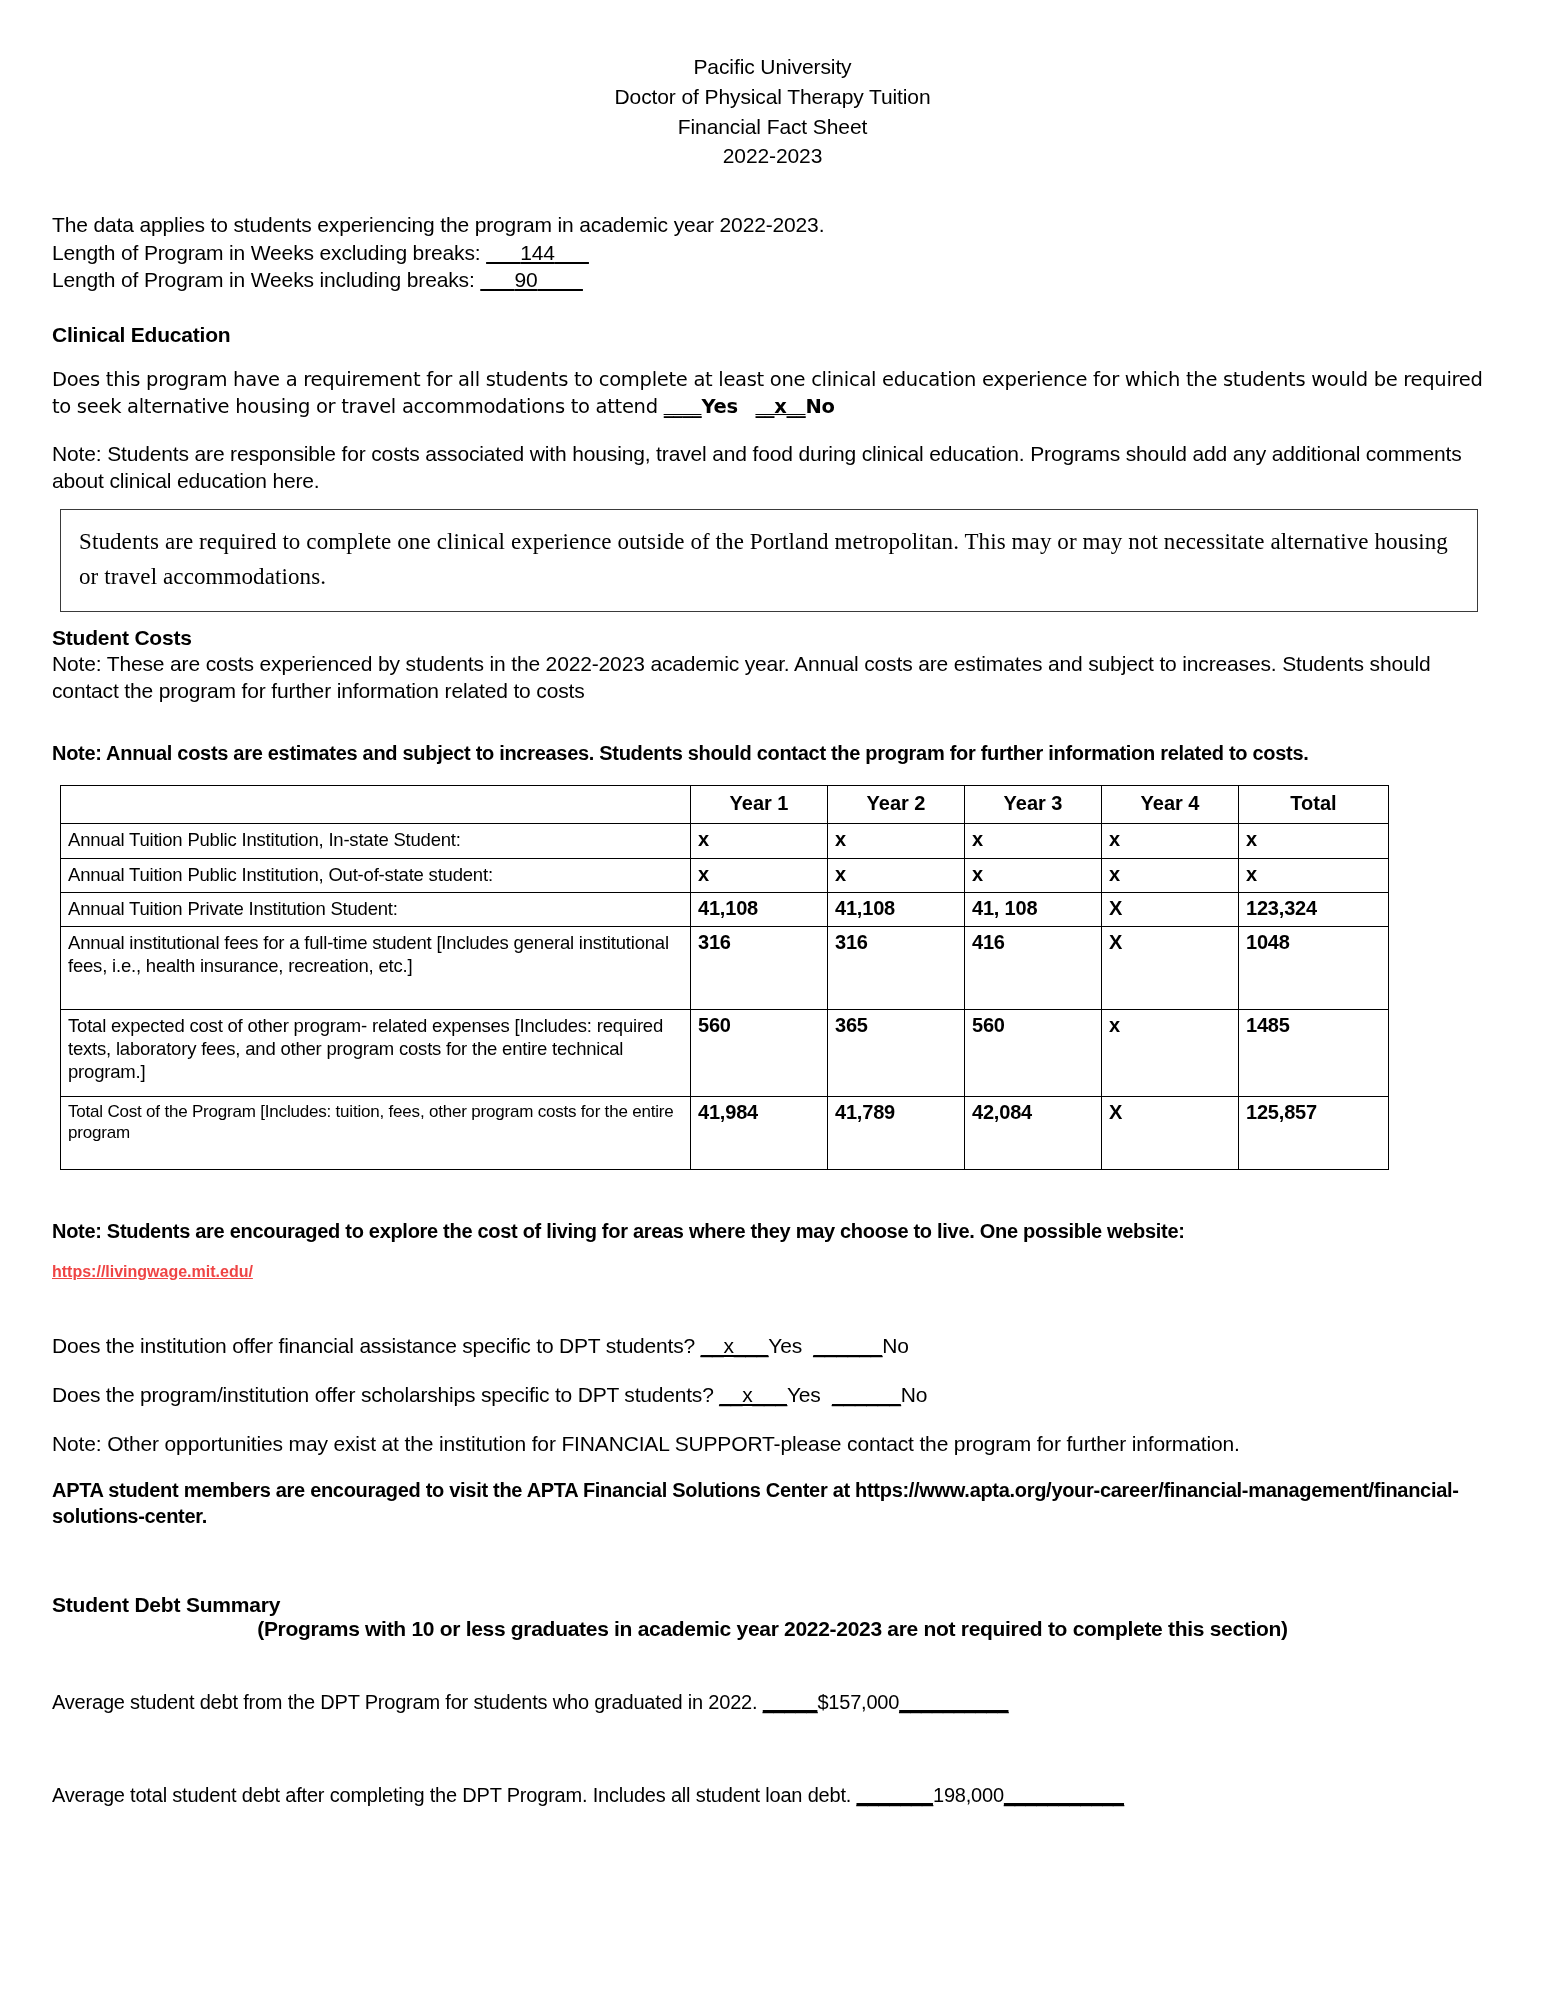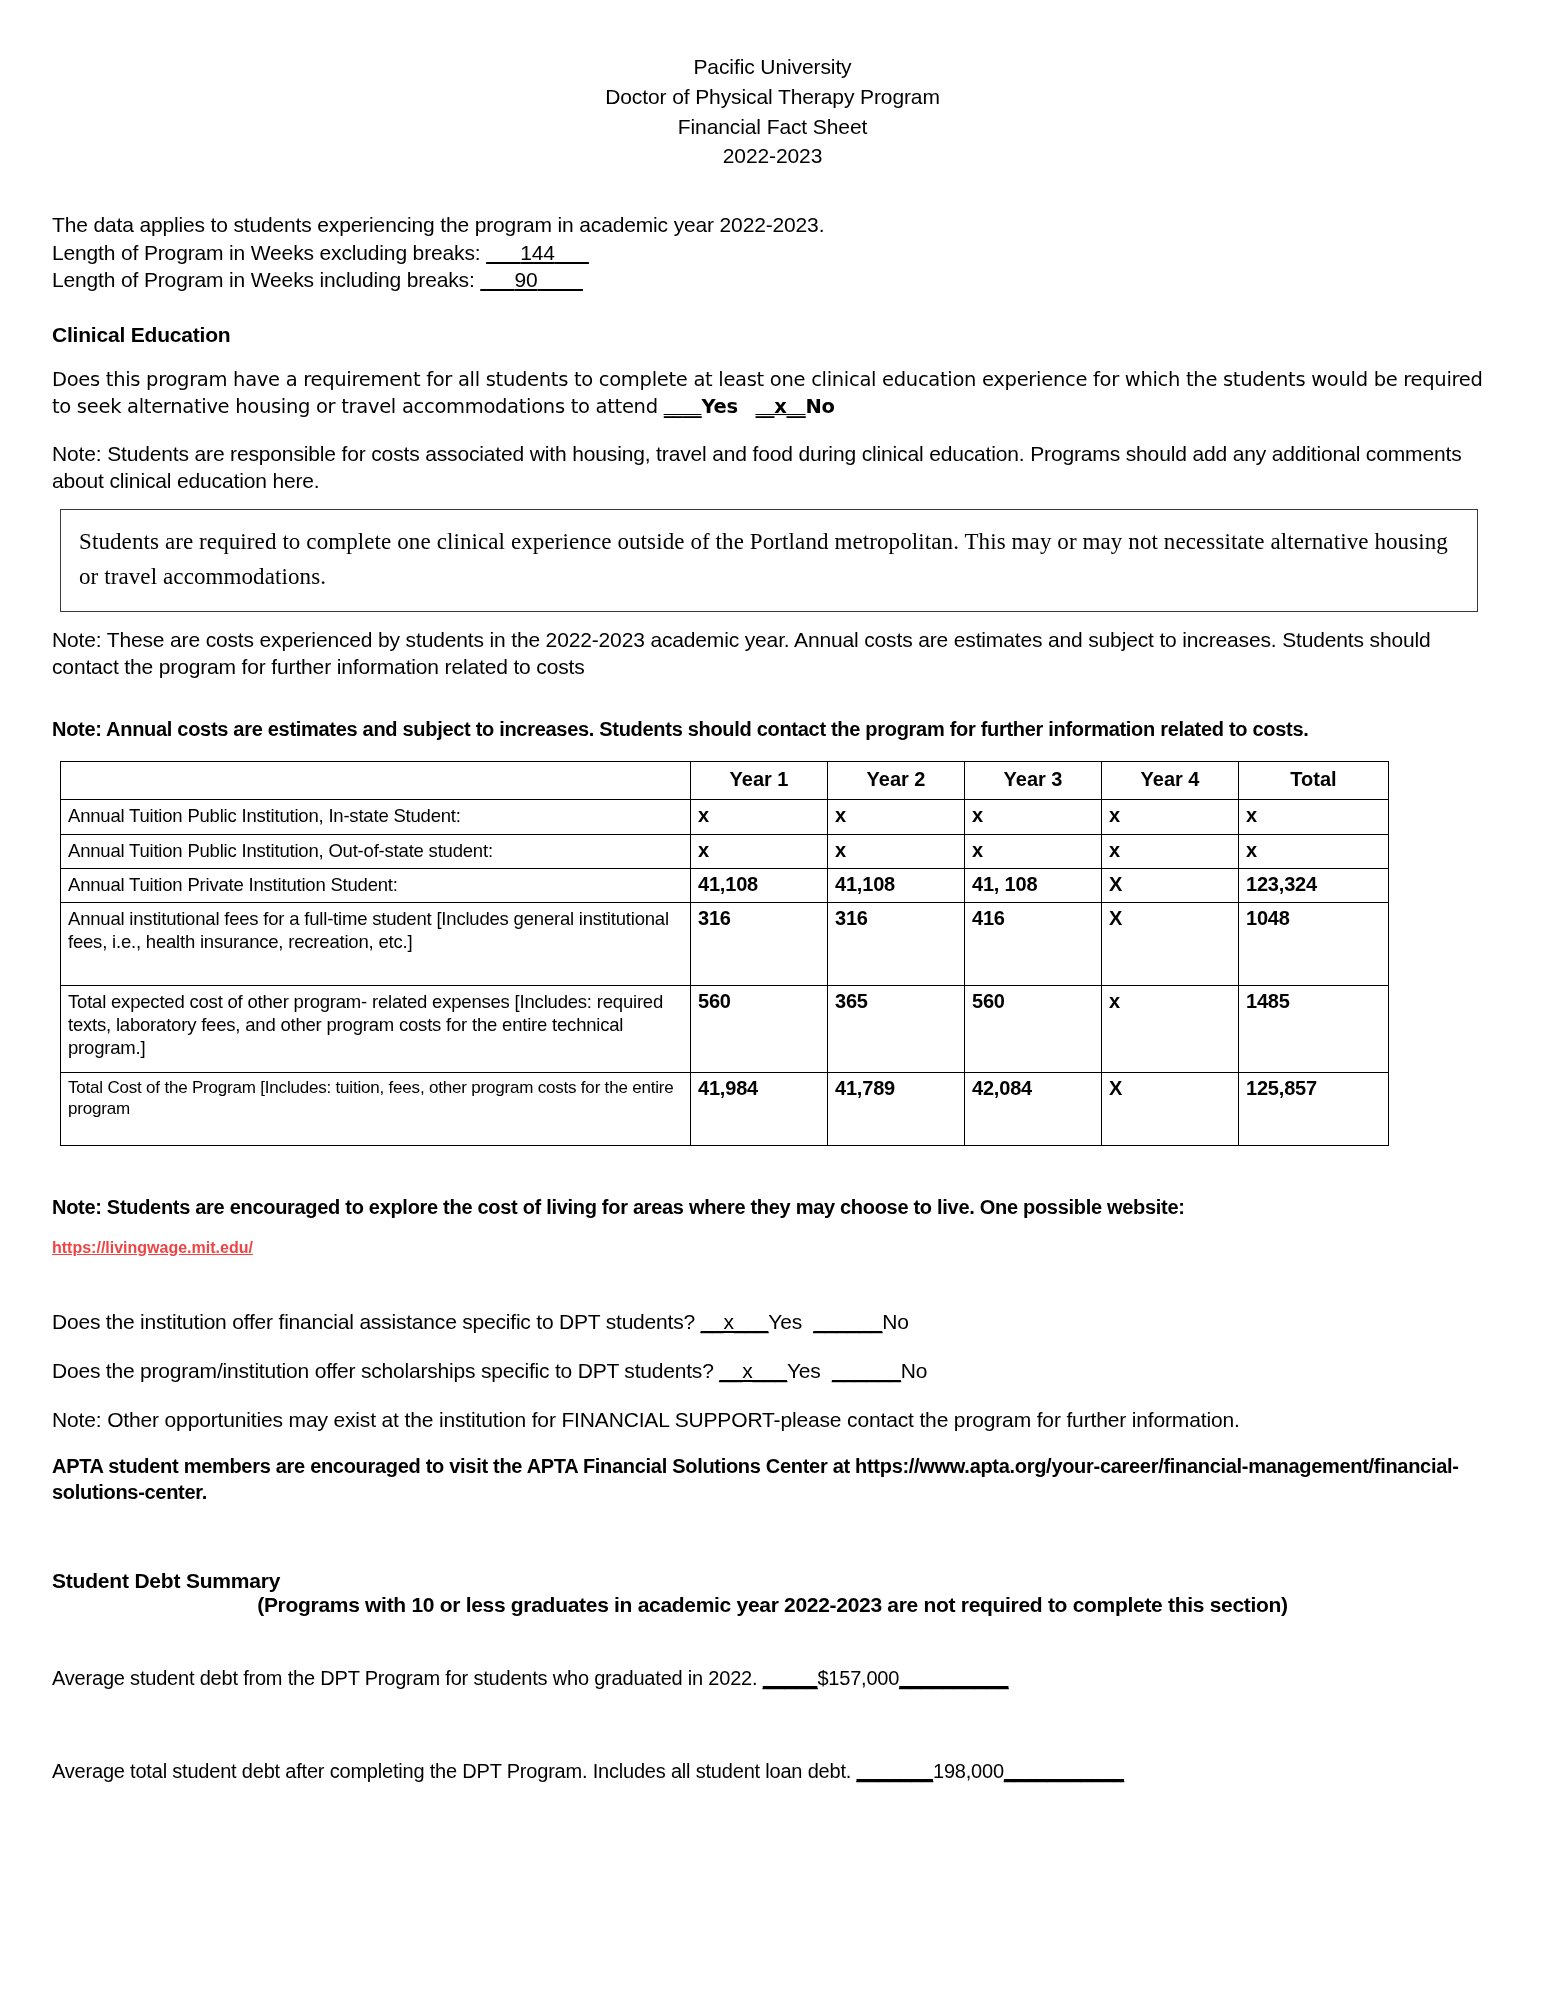--- a/index.html
+++ b/index.html
@@ -148,21 +148,21 @@
   }
   .strong { font-weight: bold; }
 </style>
 </head>
 <body>
 
 <div class="page">
 
   <div class="title-block narrow">
     <div class="title-line">Pacific University</div>
-    <div class="title-line">Doctor of Physical Therapy Program</div>
+    <div class="title-line">Doctor of Physical Therapy Tuition</div>
     <div class="title-line">Financial Fact Sheet</div>
     <div class="title-line">2022-2023</div>
   </div>
 
   <div class="intro-block">
     <p class="para narrow">The data applies to students experiencing the program in academic year 2022-2023.</p>
     <p class="para narrow">
       <span>Length of Program in Weeks excluding breaks:</span>
       <span class="u">&nbsp;&nbsp;&nbsp;&nbsp;&nbsp;&nbsp;</span><span class="u">144</span><span class="u">&nbsp;&nbsp;&nbsp;&nbsp;&nbsp;&nbsp;</span>
     </p>
@@ -182,20 +182,21 @@
       &nbsp;&nbsp;<b class="u">__x__</b><b>No</b>
     </p>
     <p class="para narrow">Note: Students are responsible for costs associated with housing, travel and food during clinical education. Programs should add any additional comments about clinical education here.</p>
 
     <div class="comment-box">
       <p>Students are required to complete one clinical experience outside of the Portland metropolitan.  This may or may not necessitate alternative housing or travel accommodations.</p>
     </div>
   </div>
 
   <div style="margin-top:14px;">
+    <div class="section-head narrow">Student Costs</div>
     <p class="para narrow">Note: These are costs experienced by students in the 2022-2023 academic year. Annual costs are estimates and subject to increases. Students should contact the program for further information related to costs</p>
     <div class="spacer-sm"></div>
     <p class="note-bold narrow">Note: Annual costs are estimates and subject to increases. Students should contact the program for further information related to costs.</p>
 
     <table class="costs narrow">
       <colgroup>
         <col class="col-label">
           <col class="col-y">
           <col class="col-y">
           <col class="col-y">

